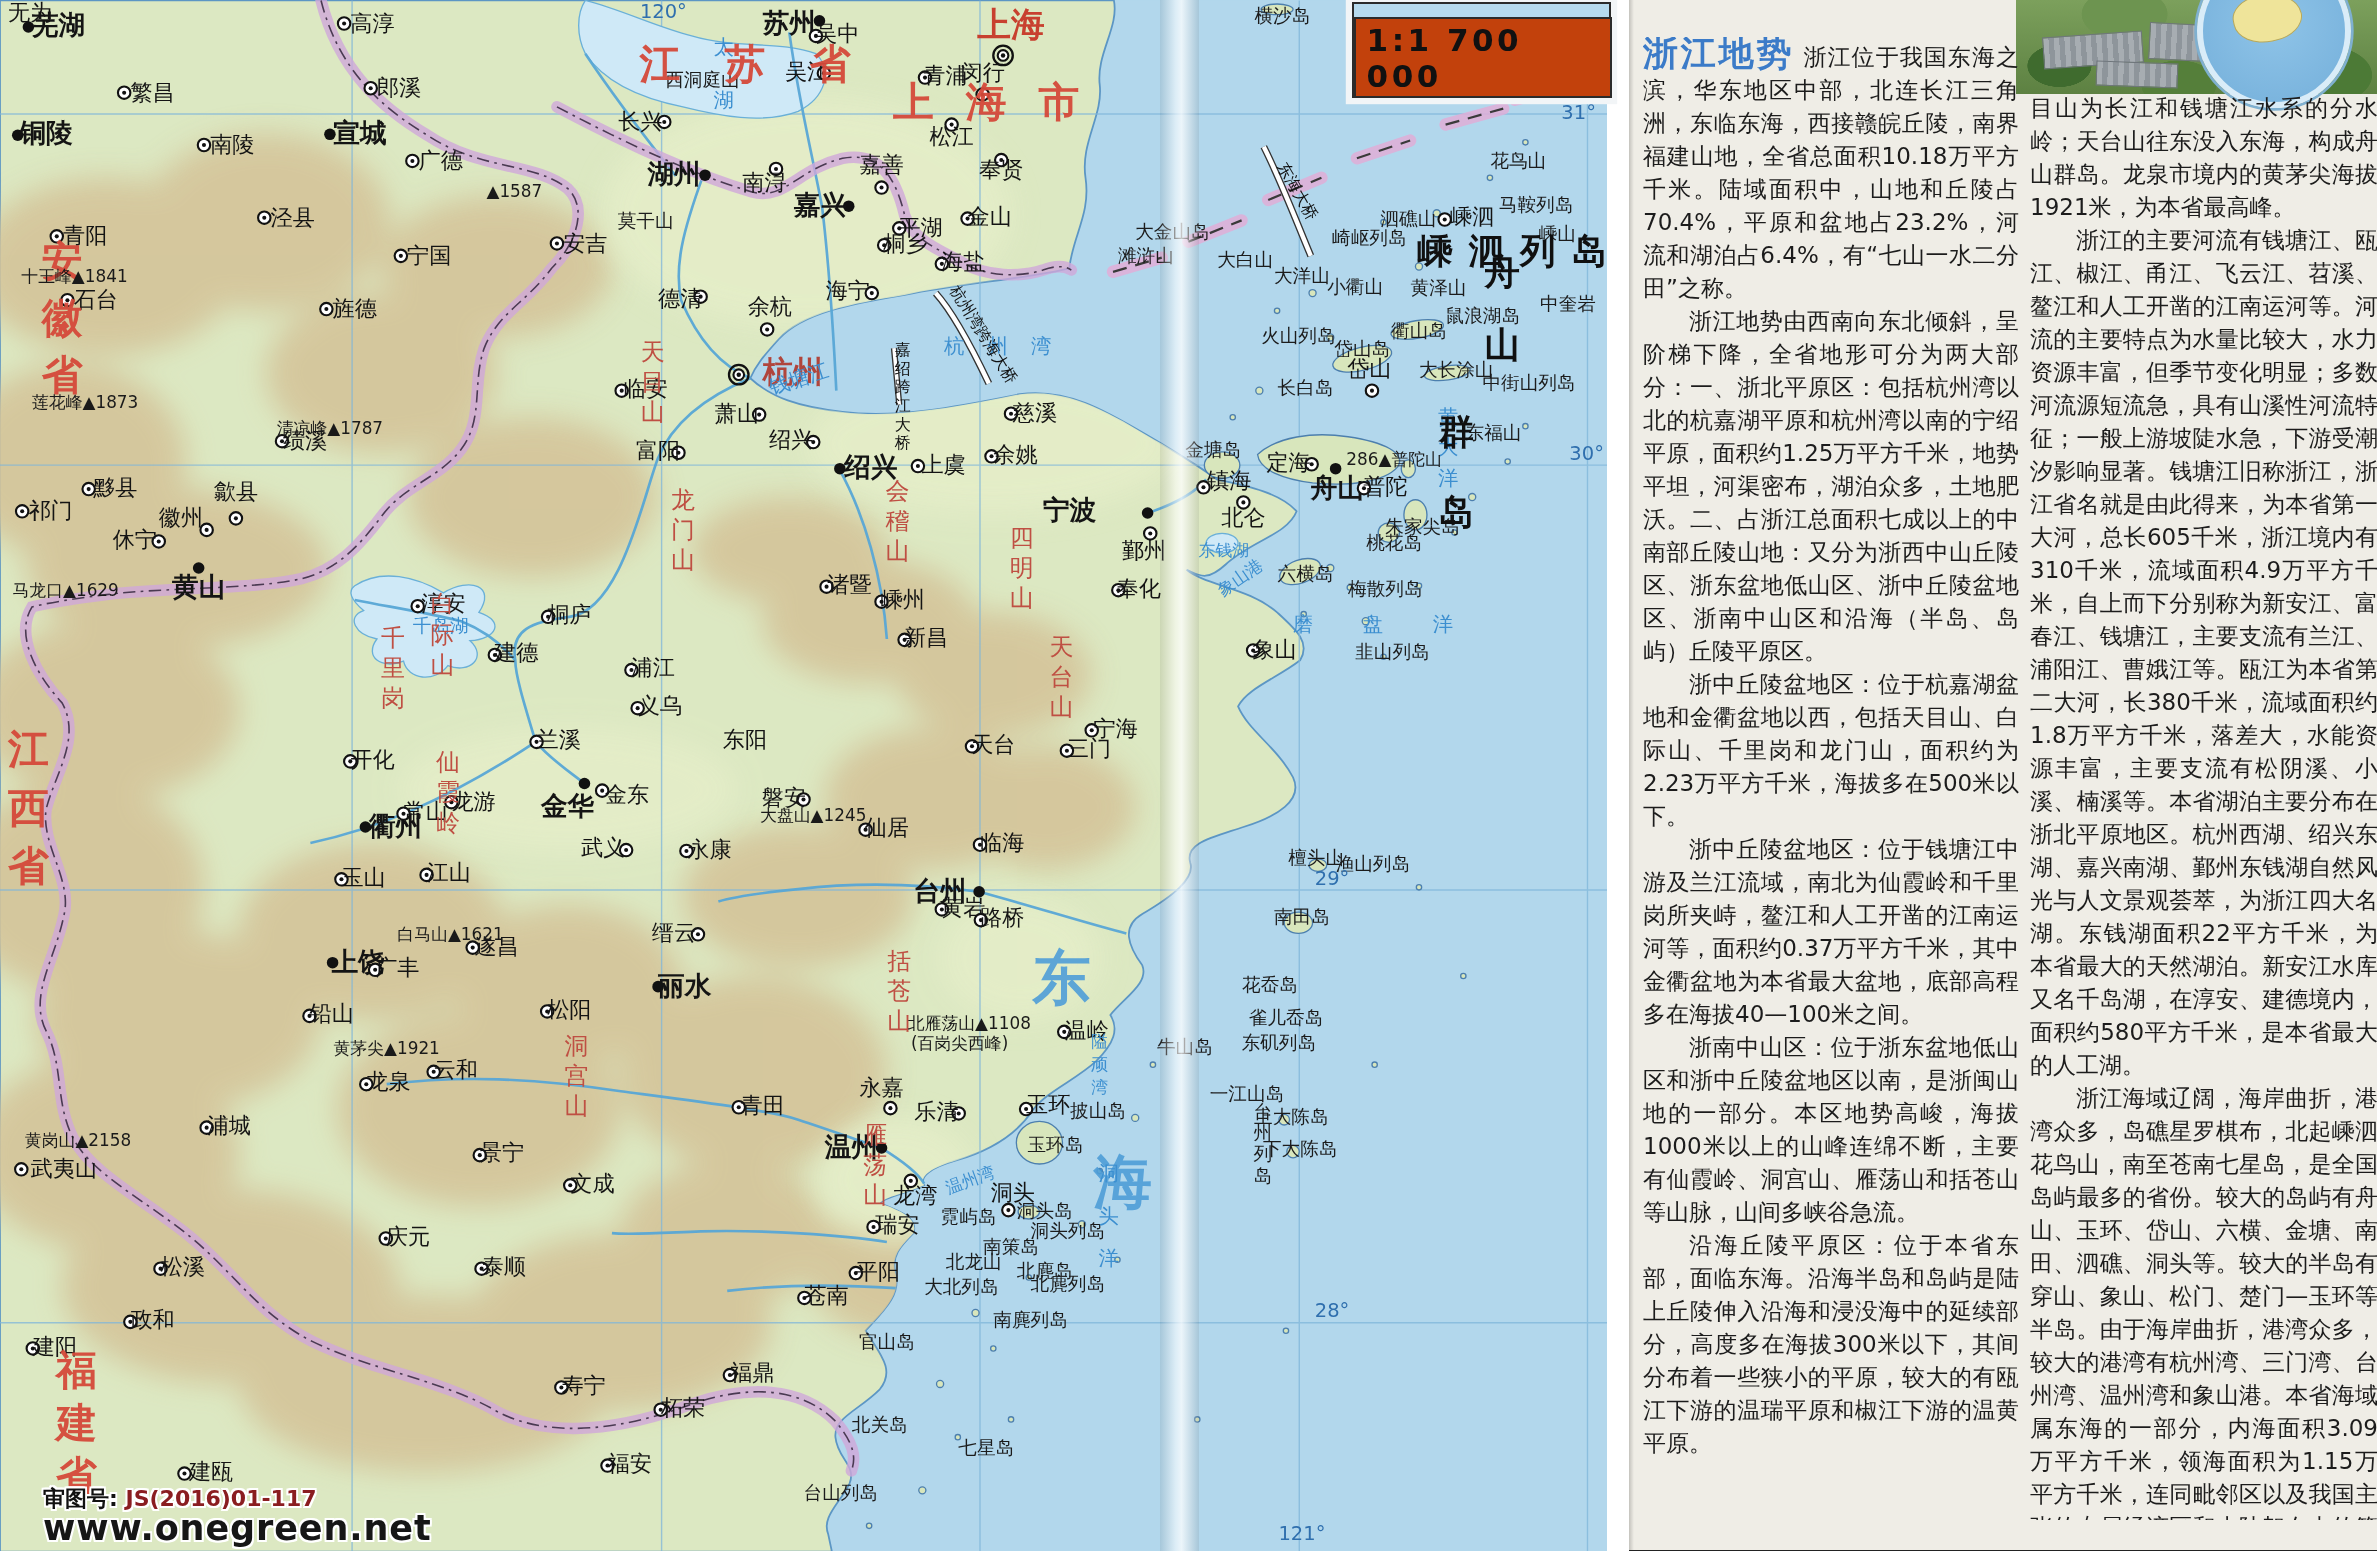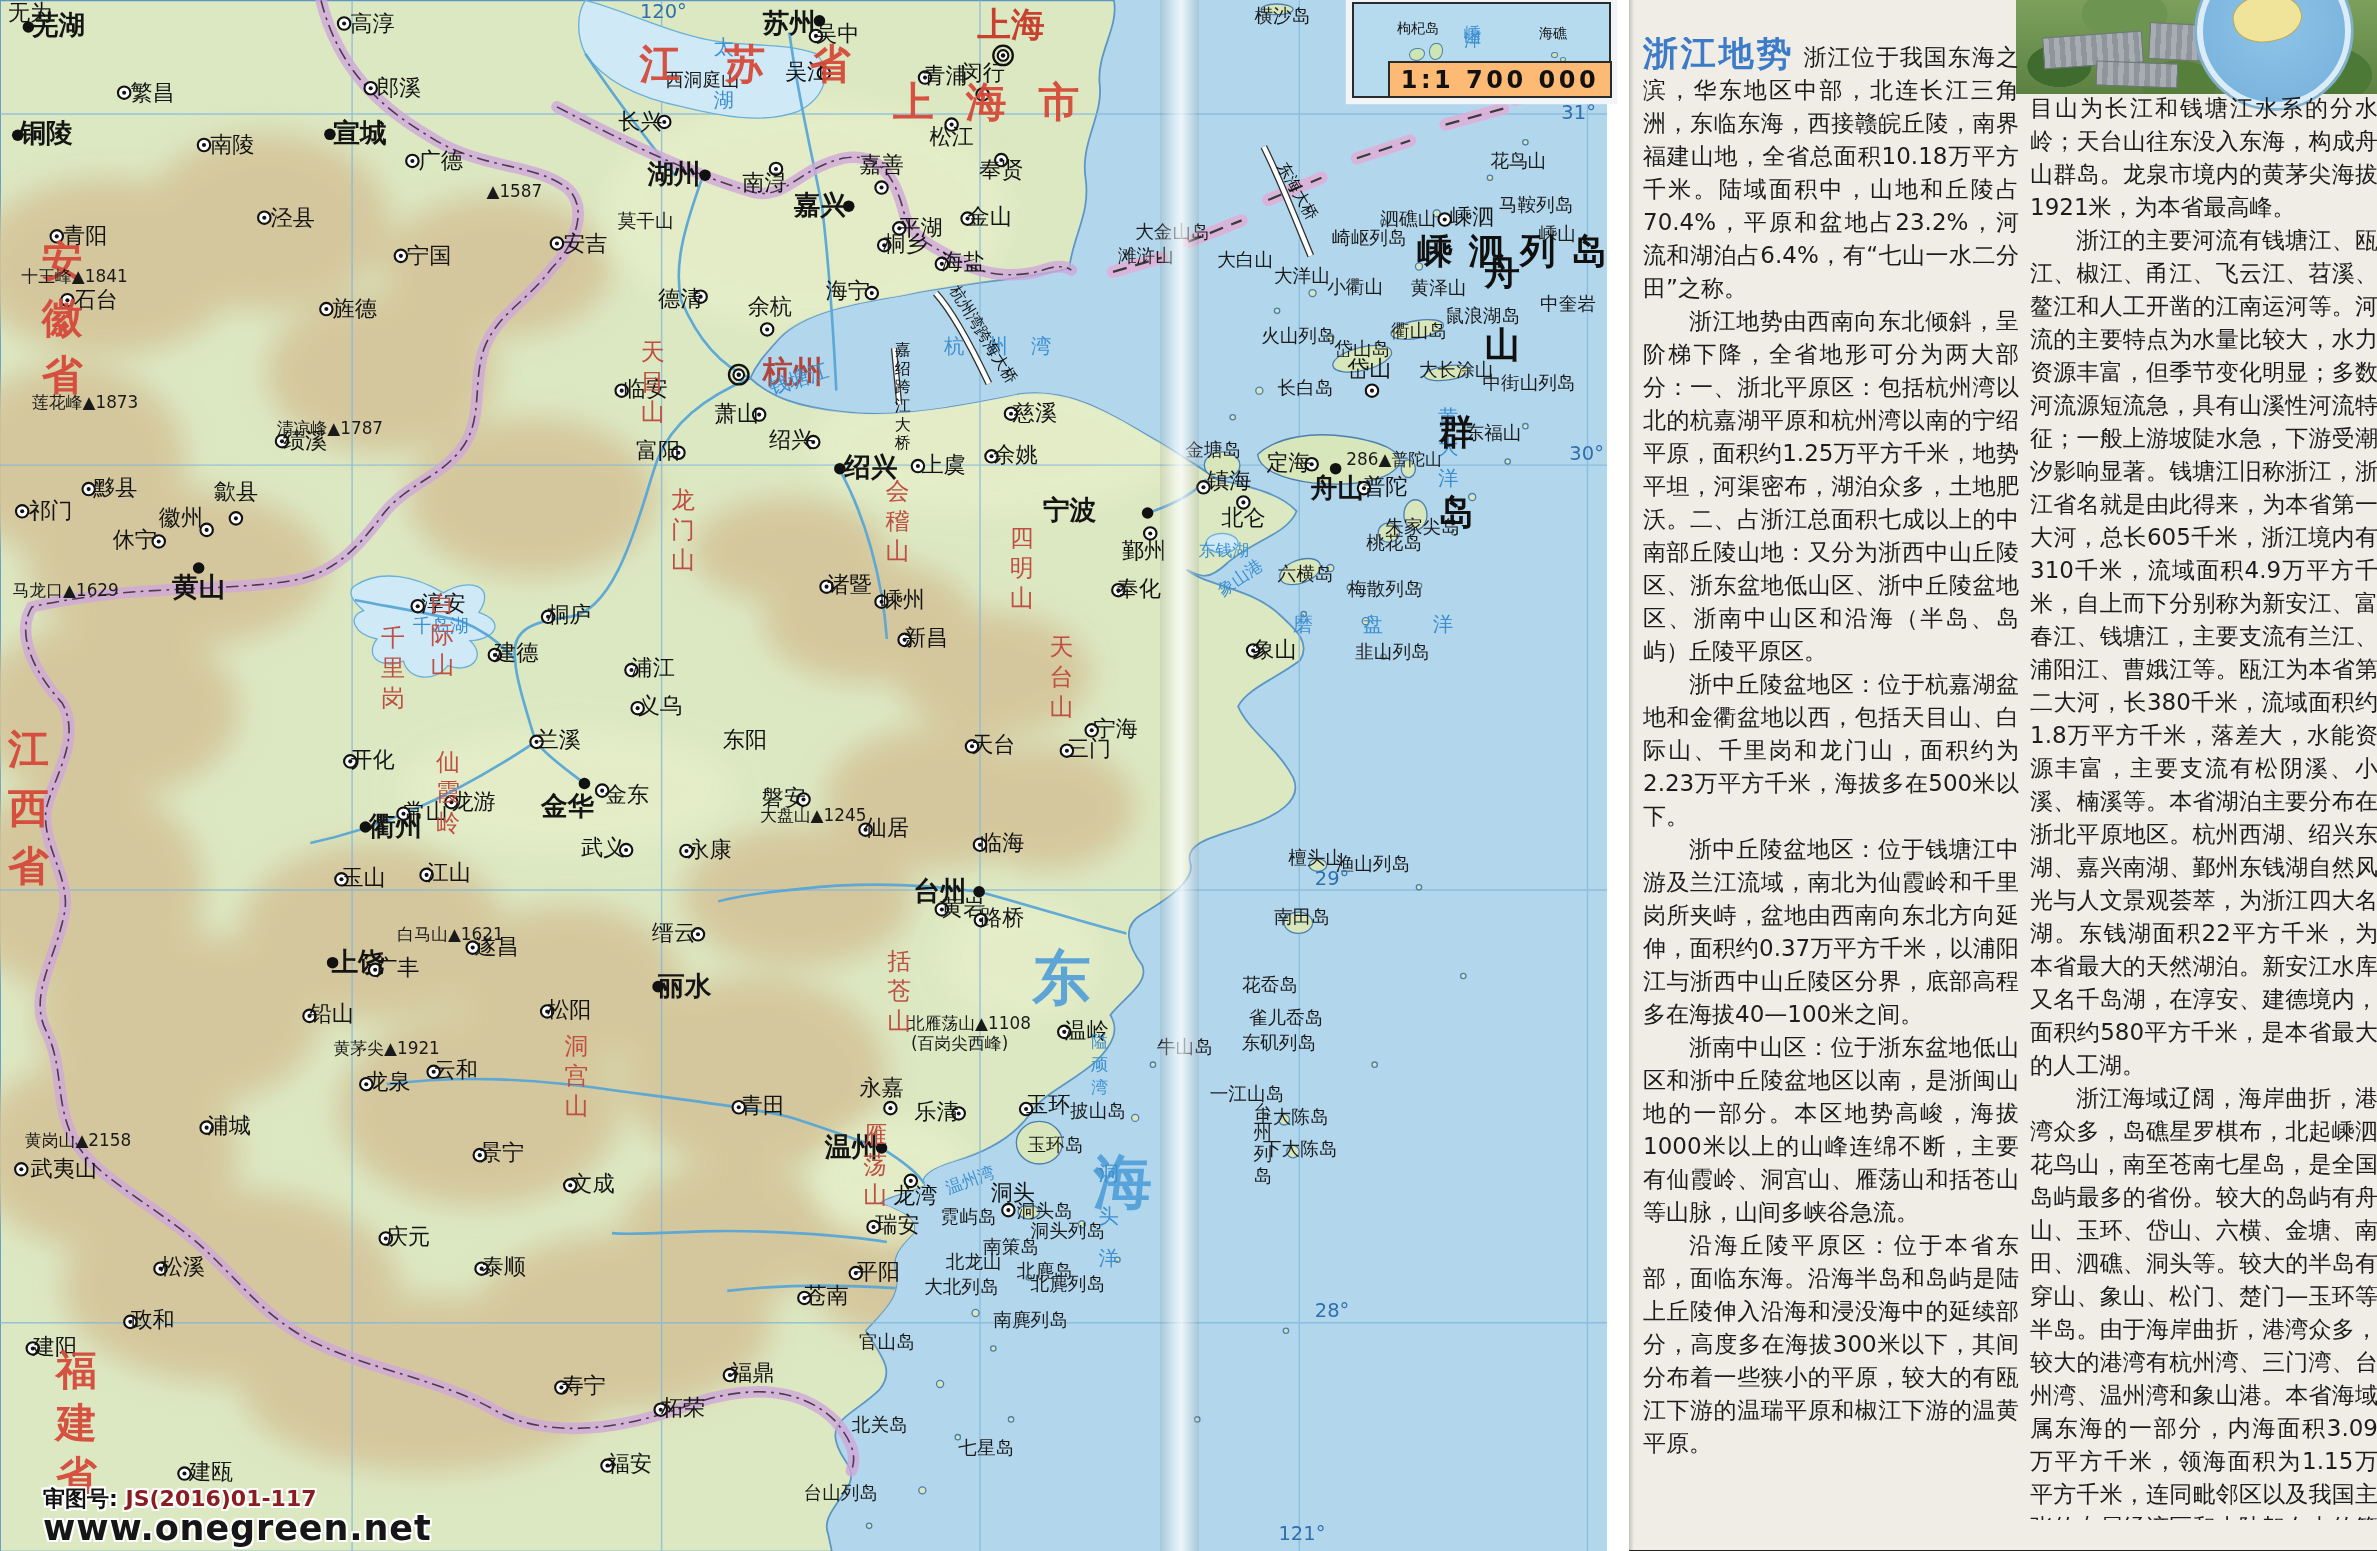--- a/index.html
+++ b/index.html
@@ -26,22 +26,22 @@
   .lake{font-size:21px;fill:#3c8fd0;}
   
   #fold{position:absolute;left:1160px;top:0;width:39px;height:1552px;pointer-events:none;
         background:linear-gradient(90deg,rgba(60,60,60,.10),rgba(255,255,255,.55) 40%,rgba(255,255,255,.75) 55%,rgba(80,80,80,.12));}
   
   #inset{position:absolute;left:1352px;top:1.8px;width:255px;height:92px;background:#b6daee;
          border:2.7px solid #2b2b2b;box-shadow:0 0 0 6.2px #f2f5f7;}
   #inset .ilab{position:absolute;font-size:14px;color:#111;}
   #inset .blob{position:absolute;background:#cde6b4;border:0.9px solid #4c7fae;border-radius:50% 40% 55% 45%;}
   #inset .iseav{position:absolute;font-size:17px;color:#3c8fd0;writing-mode:vertical-rl;letter-spacing:3.5px;}
-  #scalebox{position:absolute;right:-2.7px;bottom:-2.7px;border:2.7px solid #2b2b2b;background:#fdba74;
-            font-size:24px;font-weight:bold;letter-spacing:3.5px;padding:2.7px 10.6px;color:#111;}
+  #scalebox{position:absolute;right:-2.7px;bottom:-2.7px;border:2.7px solid #2b2b2b;background:#c2410c;
+            font-size:31px;font-weight:bold;letter-spacing:3.5px;padding:2.7px 10.6px;color:#111;}
   
   #stamp{position:absolute;left:43px;top:1487px;line-height:1.05;}
   .outline{text-shadow:-1.8px -1.8px 0 #fff,1.8px -1.8px 0 #fff,-1.8px 1.8px 0 #fff,1.8px 1.8px 0 #fff,0 1.8px 0 #fff,0 -1.8px 0 #fff,1.8px 0 0 #fff,-1.8px 0 0 #fff;}
   #stamp .l1{font-size:22px;font-weight:bold;color:#111;}
   #stamp .l1 .num{color:#8a1d20;}
   #stamp .l2{font-size:35px;font-weight:bold;color:#161616;letter-spacing:0.9px;}
   
   #article-page{position:absolute;left:1629px;top:0;width:749px;height:1552px;background:#efede6;
                 border-bottom:2.7px solid #222;box-sizing:border-box;}
   #article-page:before{content:"";position:absolute;left:0;top:0;width:5.3px;height:100%;
@@ -747,21 +747,21 @@
       <div class="roof" style="left:222px;top:51px;width:89px;height:27px;transform:rotate(-2deg);"></div>
       <div class="roof" style="left:80px;top:62px;width:80px;height:23px;transform:rotate(2deg);"></div>
     </div>
     <div id="globe">
       <div class="landmass"></div>
     </div>
     <div id="col1" class="col">
         <p class="noind"><span class="runin">浙江地势</span>浙江位于我国东海之滨，华东地区中部，北连长江三角洲，东临东海，西接赣皖丘陵，南界福建山地，全省总面积10.18万平方千米。陆域面积中，山地和丘陵占70.4%，平原和盆地占23.2%，河流和湖泊占6.4%，有“七山一水二分田”之称。</p>
         <p>浙江地势由西南向东北倾斜，呈阶梯下降，全省地形可分为两大部分：一、浙北平原区：包括杭州湾以北的杭嘉湖平原和杭州湾以南的宁绍平原，面积约1.25万平方千米，地势平坦，河渠密布，湖泊众多，土地肥沃。二、占浙江总面积七成以上的中南部丘陵山地：又分为浙西中山丘陵区、浙东盆地低山区、浙中丘陵盆地区、浙南中山区和沿海（半岛、岛屿）丘陵平原区。</p>
         <p>浙中丘陵盆地区：位于杭嘉湖盆地和金衢盆地以西，包括天目山、白际山、千里岗和龙门山，面积约为2.23万平方千米，海拔多在500米以下。</p>
-        <p>浙中丘陵盆地区：位于钱塘江中游及兰江流域，南北为仙霞岭和千里岗所夹峙，盆地由西南向东北方向延伸，面积约0.37万平方千米，以浦阳江与浙西中山丘陵区分界，底部高程多在海拔40—100米之间。</p>
+        <p>浙中丘陵盆地区：位于钱塘江中游及兰江流域，南北为仙霞岭和千里岗所夹峙，鳌江和人工开凿的江南运河等，面积约0.37万平方千米，其中金衢盆地为本省最大盆地，底部高程多在海拔40—100米之间。</p>
         <p>浙南中山区：位于浙东盆地低山区和浙中丘陵盆地区以南，是浙闽山地的一部分。本区地势高峻，海拔1000米以上的山峰连绵不断，主要有仙霞岭、洞宫山、雁荡山和括苍山等山脉，山间多峡谷急流。</p>
         <p>沿海丘陵平原区：位于本省东部，面临东海。沿海半岛和岛屿是陆上丘陵伸入沿海和浸没海中的延续部分，高度多在海拔300米以下，其间分布着一些狭小的平原，较大的有瓯江下游的温瑞平原和椒江下游的温黄平原。</p>
       </div>
     <div id="col2" class="col">
         <p class="noind">目山为长江和钱塘江水系的分水岭；天台山往东没入东海，构成舟山群岛。龙泉市境内的黄茅尖海拔1921米，为本省最高峰。</p>
         <p>浙江的主要河流有钱塘江、瓯江、椒江、甬江、飞云江、苕溪、鳌江和人工开凿的江南运河等。河流的主要特点为水量比较大，水力资源丰富，但季节变化明显；多数河流源短流急，具有山溪性河流特征；一般上游坡陡水急，下游受潮汐影响显著。钱塘江旧称浙江，浙江省名就是由此得来，为本省第一大河，总长605千米，浙江境内有310千米，流域面积4.9万平方千米，自上而下分别称为新安江、富春江、钱塘江，主要支流有兰江、浦阳江、曹娥江等。瓯江为本省第二大河，长380千米，流域面积约1.8万平方千米，落差大，水能资源丰富，主要支流有松阴溪、小溪、楠溪等。本省湖泊主要分布在浙北平原地区。杭州西湖、绍兴东湖、嘉兴南湖、鄞州东钱湖自然风光与人文景观荟萃，为浙江四大名湖。东钱湖面积22平方千米，为本省最大的天然湖泊。新安江水库又名千岛湖，在淳安、建德境内，面积约580平方千米，是本省最大的人工湖。</p>
         <p>浙江海域辽阔，海岸曲折，港湾众多，岛礁星罗棋布，北起嵊泗花鸟山，南至苍南七星岛，是全国岛屿最多的省份。较大的岛屿有舟山、玉环、岱山、六横、金塘、南田、泗礁、洞头等。较大的半岛有穿山、象山、松门、楚门—玉环等半岛。由于海岸曲折，港湾众多，较大的港湾有杭州湾、三门湾、台州湾、温州湾和象山港。本省海域属东海的一部分，内海面积3.09万平方千米，领海面积为1.15万平方千米，连同毗邻区以及我国主张的专属经济区和大陆架在内的管辖海域，总面积超过26万平方千米。大陆海岸线长约2200千米。</p>
       </div>
   </div>
 </div>

